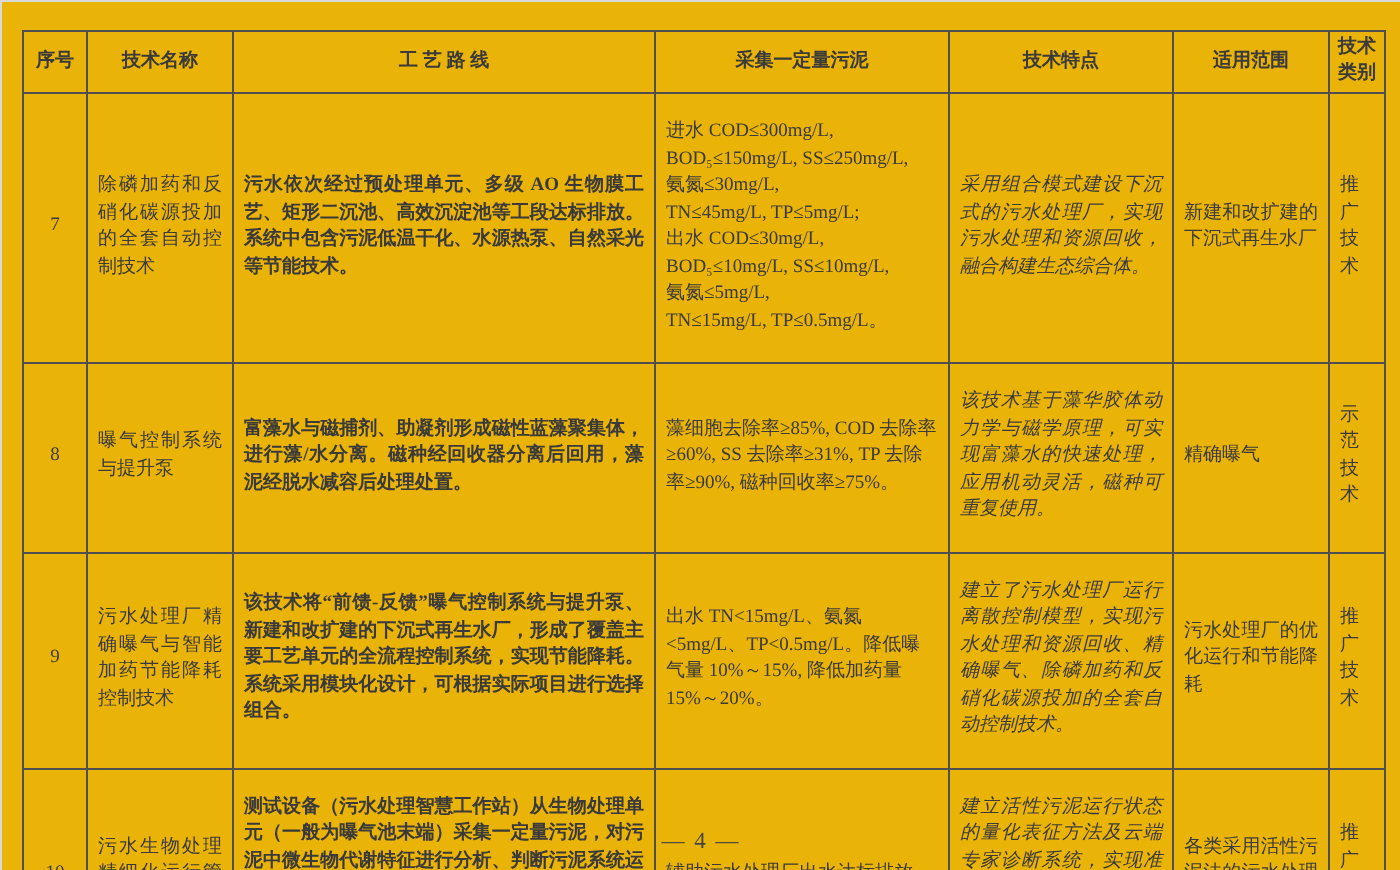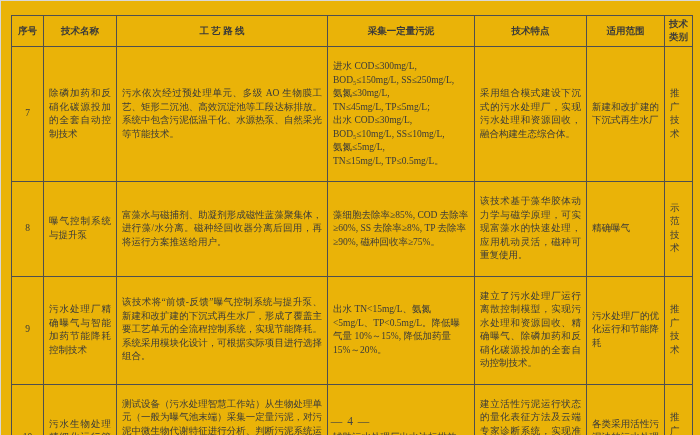--- a/index.html
+++ b/index.html
@@ -36,24 +36,24 @@
   table.catalog th {
     font-weight: bold;
     text-align: center;
     padding: 2px 2px;
     white-space: pre-line;
     line-height: 13px;
     font-size: 9.5px;
   }
   td.cell-no { text-align: center; }
   td.cell-name { text-align: justify; padding: 2px 6px; }
-  td.cell-route { text-align: justify; padding: 2px 7px; }
+  td.cell-route { text-align: justify; padding: 2px 7px; font-weight: bold; }
   td.cell-ind { white-space: pre-line; line-height: 11.9px; font-size: 9px; padding: 2px 4px; }
   td.cell-ind2 { line-height: 13.5px; font-size: 9.3px; white-space: normal; }
-  td.cell-feat { text-align: justify; padding: 2px 6px; }
+  td.cell-feat { text-align: justify; padding: 2px 6px; font-style: italic; }
   td.cell-scope { text-align: justify; padding: 2px 5px; }
   td.cell-cat { white-space: pre-line; padding: 2px 1px; line-height: 13px; }
   tr.hrow { height: 30px; }
   tr.r7 { height: 108px; }
   tr.r8 { height: 70px; }
   tr.r9 { height: 93px; }
   tr.r10 { height: 103px; }
   .footer {
     position: absolute;
     left: 0;
@@ -105,22 +105,22 @@
 TN≤15mg/L, TP≤0.5mg/L。</td>
         <td class="cell-feat">采用组合模式建设下沉式的污水处理厂，实现污水处理和资源回收，融合构建生态综合体。</td>
         <td class="cell-scope">新建和改扩建的下沉式再生水厂</td>
         <td class="cell-cat">推广
 技术</td>
       </tr>
 
       <tr class="r8">
         <td class="cell-no">8</td>
         <td class="cell-name">曝气控制系统与提升泵</td>
-        <td class="cell-route">富藻水与磁捕剂、助凝剂形成磁性蓝藻聚集体，进行藻/水分离。磁种经回收器分离后回用，再将运行方案推送给用户。</td>
-        <td class="cell-ind cell-ind2">藻细胞去除率≥85%, COD 去除率≥60%, SS 去除率≥8%, TP 去除率≥90%, 磁种回收率≥75%。</td>
+        <td class="cell-route">富藻水与磁捕剂、助凝剂形成磁性蓝藻聚集体，进行藻/水分离。磁种经回收器分离后回用，藻泥经脱水减容后处理处置。</td>
+        <td class="cell-ind cell-ind2">藻细胞去除率≥85%, COD 去除率≥60%, SS 去除率≥31%, TP 去除率≥90%, 磁种回收率≥75%。</td>
         <td class="cell-feat">该技术基于藻华胶体动力学与磁学原理，可实现富藻水的快速处理，应用机动灵活，磁种可重复使用。</td>
         <td class="cell-scope">精确曝气</td>
         <td class="cell-cat">示范
 技术</td>
       </tr>
 
       <tr class="r9">
         <td class="cell-no">9</td>
         <td class="cell-name">污水处理厂精确曝气与智能加药节能降耗控制技术</td>
         <td class="cell-route">该技术将“前馈-反馈”曝气控制系统与提升泵、新建和改扩建的下沉式再生水厂，形成了覆盖主要工艺单元的全流程控制系统，实现节能降耗。系统采用模块化设计，可根据实际项目进行选择组合。</td>

